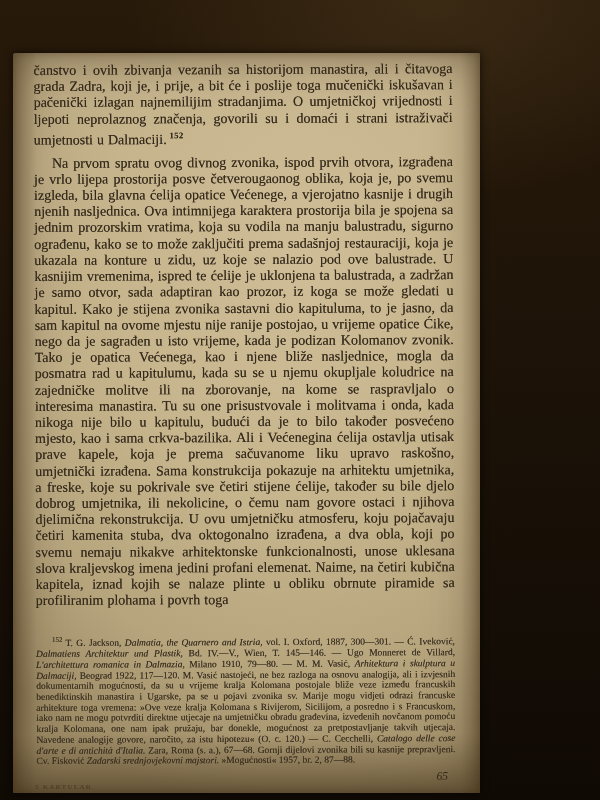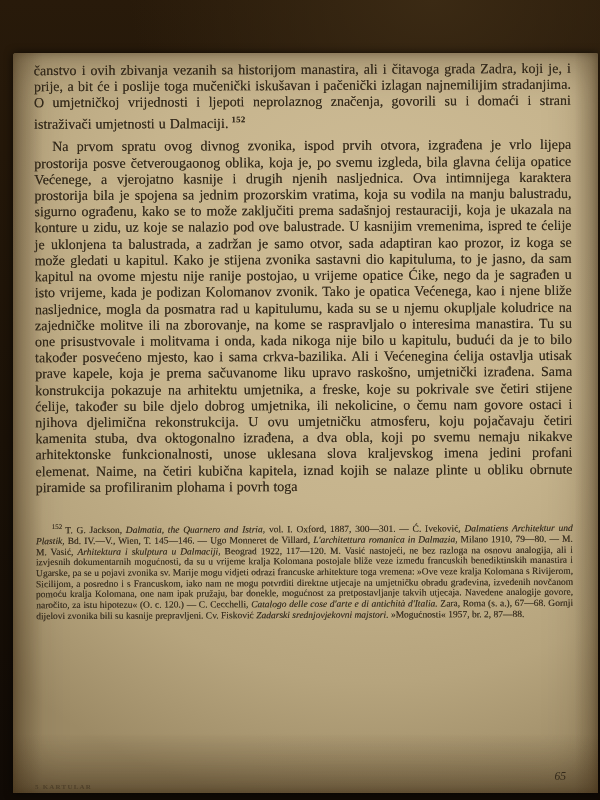--- a/index.html
+++ b/index.html
@@ -18,21 +18,21 @@
     width: 600px;
     height: 800px;
     background:
       radial-gradient(120% 60% at 72% 0%, #3b2a14 0%, rgba(59,42,20,0) 42%),
       linear-gradient(180deg, #281a0a 0%, #1a1107 55%, #100a05 100%);
   }
   .page {
     position: absolute;
     left: 13px;
     top: 53px;
-    width: 585px;
+    width: 467px;
     height: 740px;
     border-radius: 3px 2px 0 0;
     background:
       radial-gradient(95% 75% at 62% 28%, #cfbd97 0%, #c6b48d 45%, #b6a47d 76%, #9c8a65 100%);
     box-shadow:
       inset 0 0 48px rgba(46,30,12,0.50),
       inset 0 0 9px rgba(46,30,12,0.35),
       0 0 8px rgba(0,0,0,0.65);
   }
   .page::before {

